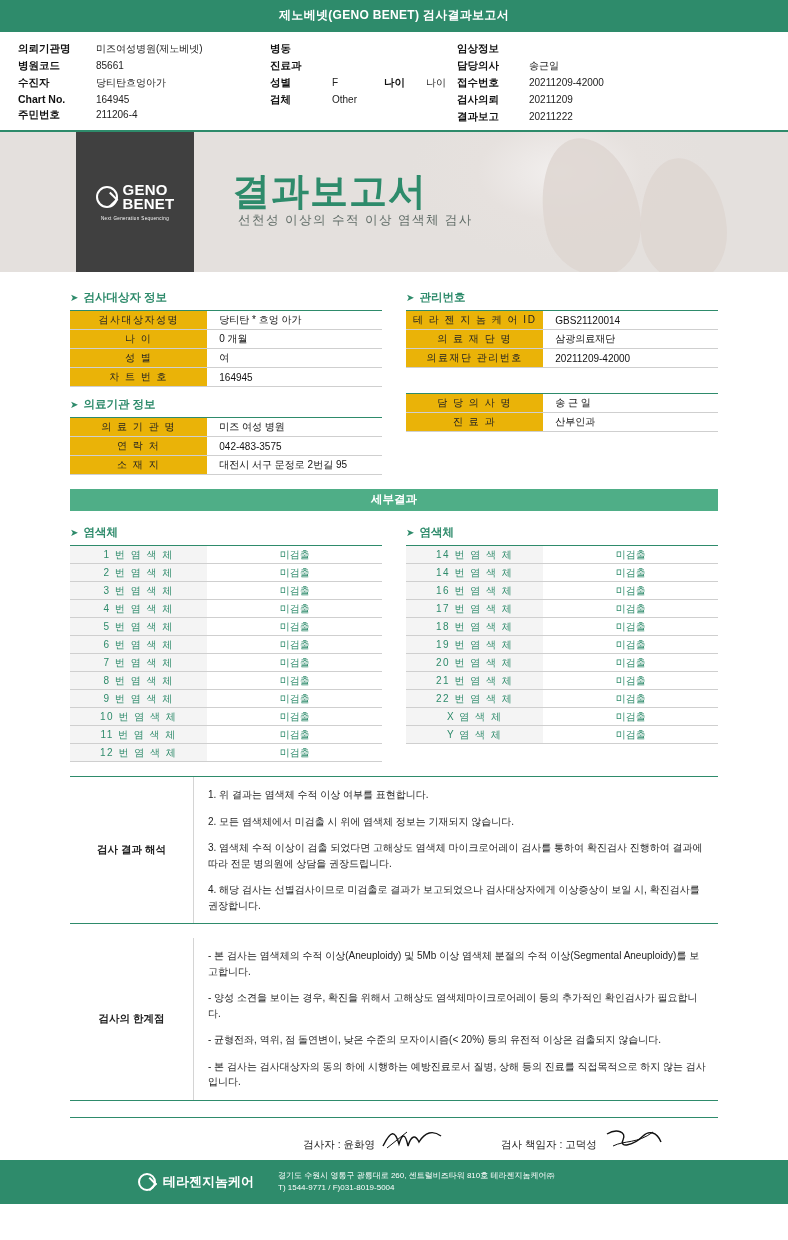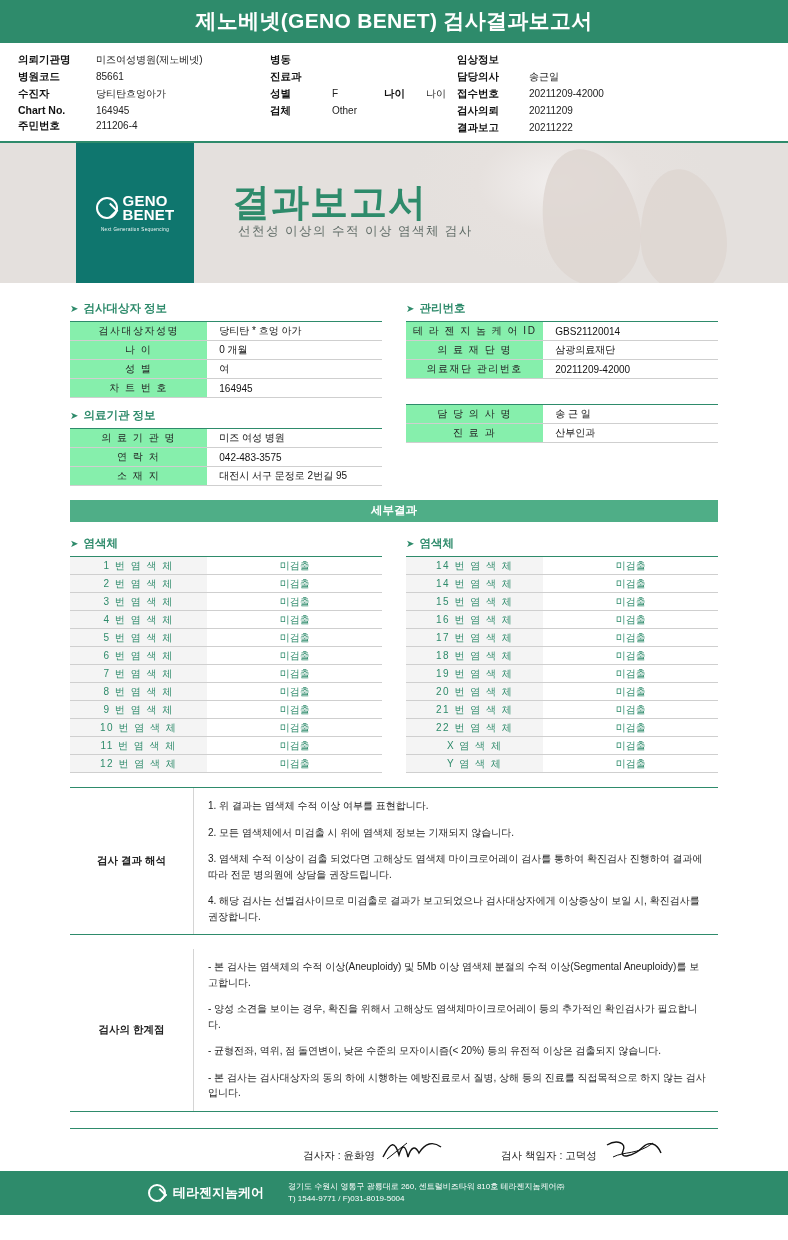--- a/index.html
+++ b/index.html
@@ -11,21 +11,21 @@
     color: #1a1a1a;
     font-size: 11px;
   }
   .page { width:788px; min-height:1240px; position:relative; background:#fff; }
 
   
   .title-bar {
     background:#2e8b6b;
     color:#ffffff;
     text-align:center;
-    font-size:21px;
+    font-size:12px;
     font-weight:bold;
     padding:7px 0 8px 0;
     letter-spacing:0.3px;
   }
   .title-rule { height:2px; background:#ffffff; }
 
   
   .hdr {
     padding:8px 18px 6px 18px;
     display:flex;
@@ -60,21 +60,21 @@
   .foot {
     position:absolute;
     border-radius:48% 52% 45% 55% / 60% 58% 42% 40%;
     background:#ded6d1;
     opacity:0.85;
   }
   .foot.f1 { width:96px; height:140px; right:150px; top:5px; transform:rotate(-12deg); }
   .foot.f2 { width:86px; height:125px; right:62px; top:26px; transform:rotate(-5deg); }
   .logo-block {
     position:absolute; left:76px; top:0; width:118px; height:140px;
-    background:#0f766e;
+    background:#404040;
     display:flex; flex-direction:column; align-items:center; justify-content:center;
   }
   .logo-ring {
     width:22px; height:22px; border:2.5px solid #fff; border-radius:50%;
     display:inline-block; position:relative; margin-right:5px;
   }
   .logo-ring::after {
     content:""; position:absolute; left:7px; top:6px; width:9px; height:9px;
     border-right:2.5px solid #fff; border-bottom:2.5px solid #fff; transform:rotate(-45deg);
   }
@@ -102,21 +102,21 @@
   }
   .sec-head .arrow { color:#2e8b6b; font-size:10px; }
 
   table.kv { width:100%; border-collapse:collapse; }
   table.kv tr { }
   table.kv td {
     font-size:10px; padding:2px 4px; border-bottom:1px solid #cfcfcf;
   }
   table.kv tr:first-child td { border-top:1.6px solid #2e8b6b; }
   table.kv td.k {
-    width:44%; text-align:center; color:#222; background:#86efac;
+    width:44%; text-align:center; color:#222; background:#eab308;
     letter-spacing:1.5px;
   }
   table.kv td.v { padding-left:12px; color:#111; }
   .spacer-12 { height:12px; }
 
   
   .detail-bar {
     margin:14px 0 10px 0;
     background:#4fae87;
     color:#fff;
@@ -169,21 +169,21 @@
   }
   .sign-item { display:flex; align-items:flex-end; gap:6px; font-size:10.5px; color:#222; }
   .sign-mark { width:62px; height:26px; }
 
   
   .footer {
     margin-top:6px;
     background:#2e8b6b;
     color:#fff;
     display:flex; align-items:center;
-    padding:8px 28px;
+    padding:8px 18px;
     min-height:44px;
   }
   .footer-logo { display:flex; align-items:center; gap:7px; width:260px; padding-left:120px; }
   .footer-ring {
     width:18px; height:18px; border:2px solid #fff; border-radius:50%;
     position:relative; display:inline-block;
   }
   .footer-ring::after {
     content:""; position:absolute; left:5px; top:4px; width:8px; height:8px;
     border-right:2px solid #fff; border-bottom:2px solid #fff; transform:rotate(-45deg);
@@ -458,24 +458,20 @@
           <tbody>
               <tr>
                 <td class="k">14 번  염 색 체</td>
                 <td class="v">미검출</td>
               </tr>
           <tr>
                 <td class="k">14 번  염 색 체</td>
                 <td class="v">미검출</td>
               </tr>
           <tr>
-                <td class="k">15 번  염 색 체</td>
-                <td class="v">미검출</td>
-              </tr>
-          <tr>
                 <td class="k">16 번  염 색 체</td>
                 <td class="v">미검출</td>
               </tr>
           <tr>
                 <td class="k">17 번  염 색 체</td>
                 <td class="v">미검출</td>
               </tr>
           <tr>
                 <td class="k">18 번  염 색 체</td>
                 <td class="v">미검출</td>

